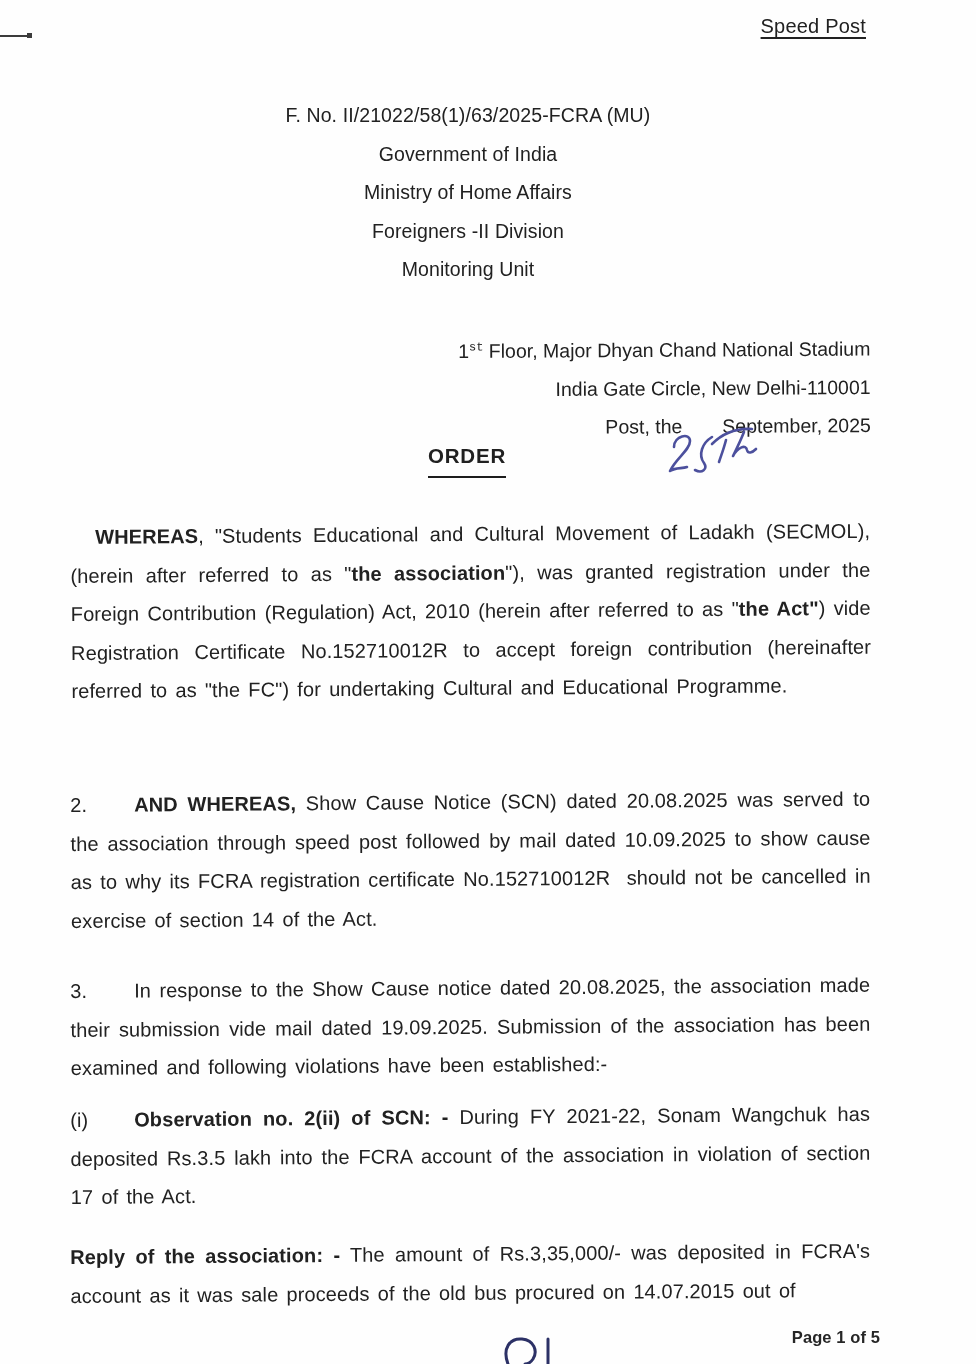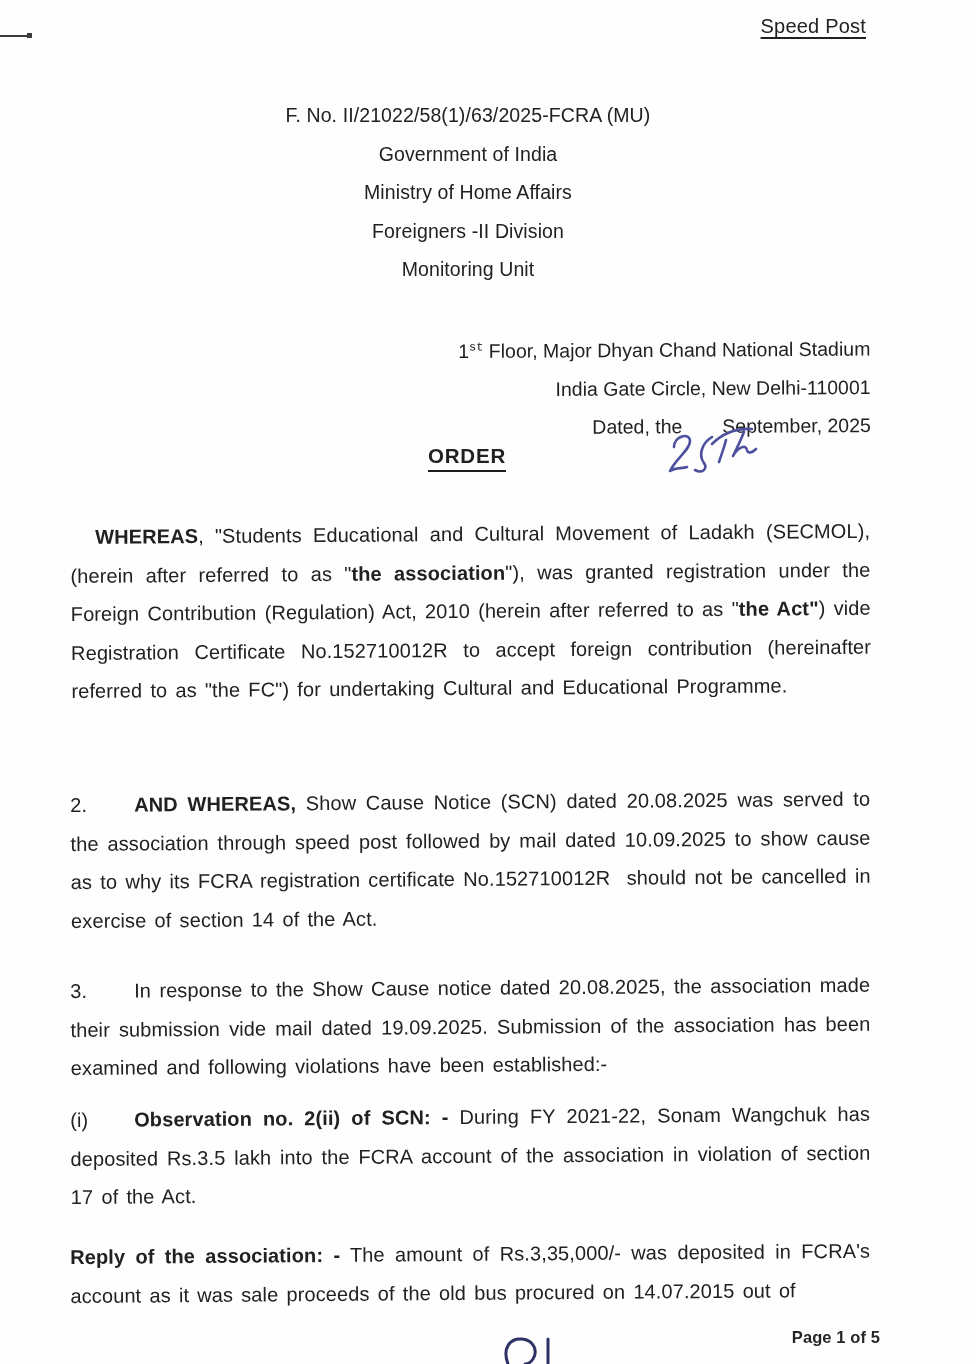--- a/index.html
+++ b/index.html
@@ -35,21 +35,21 @@
     transform: rotate(-0.35deg); transform-origin: 100% 0;
   }
   .sup { vertical-align: super; font-size: 12px; font-family: Liberation Mono, monospace; }
   .dated-gap { display: inline-block; width: 40px; }
 
   .handwritten-day { position: absolute; left: 660px; top: 420px; width: 108px; height: 62px; }
 
   .order-heading {
     position: absolute; left: 428px; top: 444px;
     font-size: 20.5px; font-weight: 700; letter-spacing: 0.8px;
-    border-bottom: 2.5px solid #1d1d1d; padding-bottom: 2px;
+    border-bottom: 2.5px solid #1d1d1d; padding-bottom: 8px;
   }
 
   .para {
     position: absolute; left: 70px; width: 800px;
     font-size: 20px; line-height: 38.5px; text-align: justify;
     word-spacing: 2.5px; letter-spacing: 0.1px;
     transform: rotate(-0.45deg); transform-origin: 0 0;
   }
   .p1 { top: 518px; text-indent: 25px; }
   .p2 { top: 786px; }
@@ -80,21 +80,21 @@
     <div>F. No. II/21022/58(1)/63/2025-FCRA (MU)</div>
     <div>Government of India</div>
     <div>Ministry of Home Affairs</div>
     <div>Foreigners -II Division</div>
     <div>Monitoring Unit</div>
   </div>
 
   <div class="address-block">
     <div><span>1</span><span class="sup">st</span><span> Floor, Major Dhyan Chand National Stadium</span></div>
     <div>India Gate Circle, New Delhi-110001</div>
-    <div><span>Dated, the</span><span class="dated-gap"></span><span>September, 2025</span></div>
+    <div><span>Post, the</span><span class="dated-gap"></span><span>September, 2025</span></div>
   </div>
 
   <svg class="handwritten-day" viewBox="0 0 108 62" aria-label="25th">
     <g fill="none" stroke="#4c509d" stroke-width="2.6" stroke-linecap="round" stroke-linejoin="round">
 
       <path d="M14,27 C14,16 30,12 30,21 C30,30 16,38 10,51 C16,47 22,49 27,47"></path>
 
       <path d="M52,17 C42,23 38,35 44,43 C48,49 42,54 35,50"></path>
 
       <path d="M66,20 C64,28 61,36 59,42"></path>

